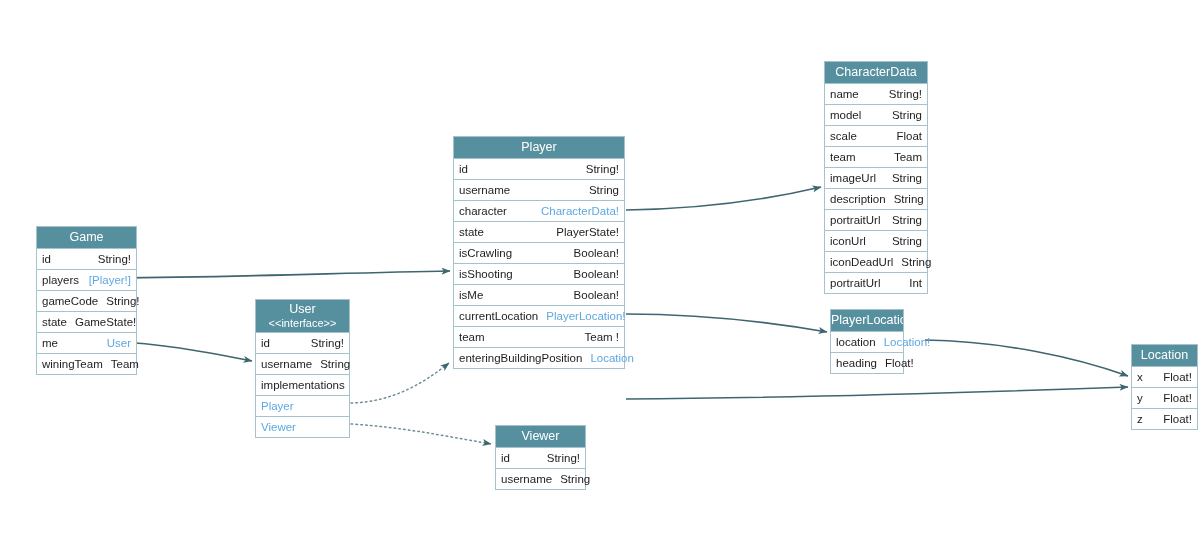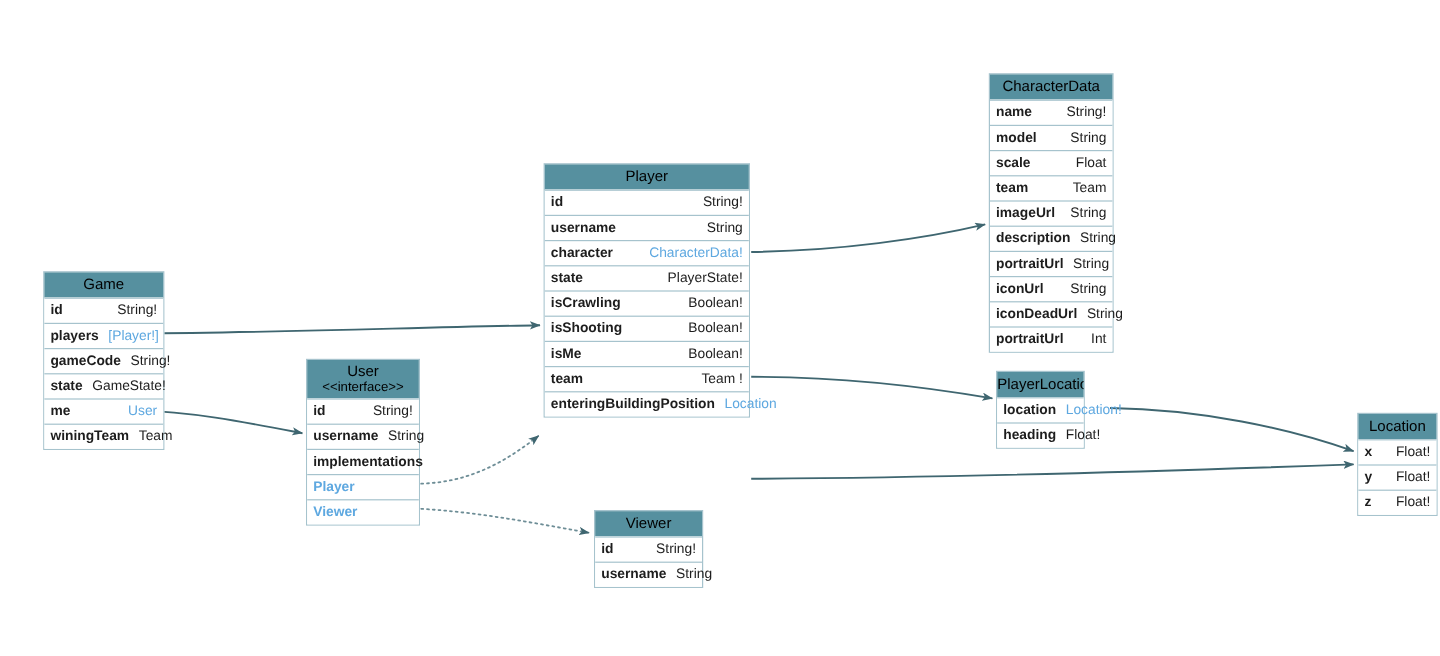--- a/index.html
+++ b/index.html
@@ -30,21 +30,21 @@
   .entity {
     position: absolute;
     box-sizing: border-box;
     border: 1px solid #a6c3cd;
     background: #ffffff;
     z-index: 2;
   }
   .entity-header {
     box-sizing: border-box;
     background: #56909f;
-    color: #000000;
+    color: #ffffff;
     text-align: center;
     font-size: 12.5px;
     line-height: 21px;
     height: 21px;
     overflow: hidden;
     white-space: nowrap;
   }
   .entity-header.two-line {
     height: 32px;
     line-height: 14px;
@@ -68,21 +68,20 @@
     font-size: 11.5px;
     color: #1d1d1d;
     white-space: nowrap;
     display: flex;
     align-items: center;
     justify-content: space-between;
     background: #ffffff;
   }
   .row .fname {
     text-align: left;
-    font-weight: bold;
   }
   .row .ftype {
     text-align: right;
     padding-left: 8px;
   }
   .row.center {
     justify-content: center;
   }
   .row.center .fname {
     text-align: center;
@@ -212,20 +211,24 @@
     </div>
     <div class="row">
       <span class="fname">isShooting</span>
       <span class="ftype">Boolean!</span>
     </div>
     <div class="row">
       <span class="fname">isMe</span>
       <span class="ftype">Boolean!</span>
     </div>
     <div class="row">
+      <span class="fname">currentLocation</span>
+      <span class="ftype link">PlayerLocation!</span>
+    </div>
+    <div class="row">
       <span class="fname">team</span>
       <span class="ftype">Team !</span>
     </div>
     <div class="row">
       <span class="fname">enteringBuildingPosition</span>
       <span class="ftype link">Location</span>
     </div>
   </div>
 
   <div class="entity" id="ent-character">

